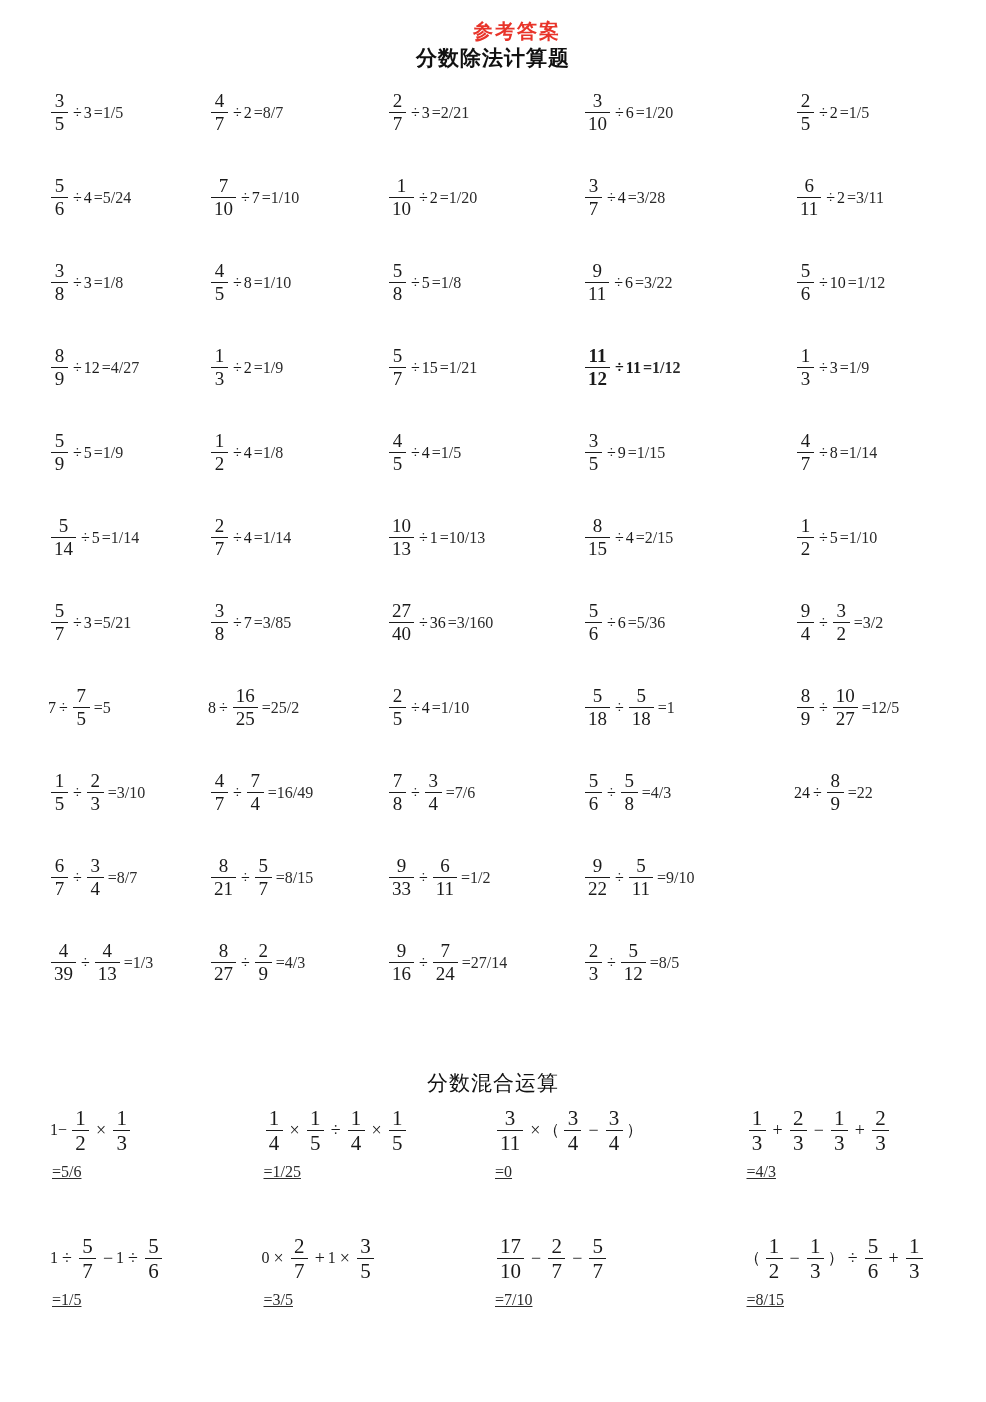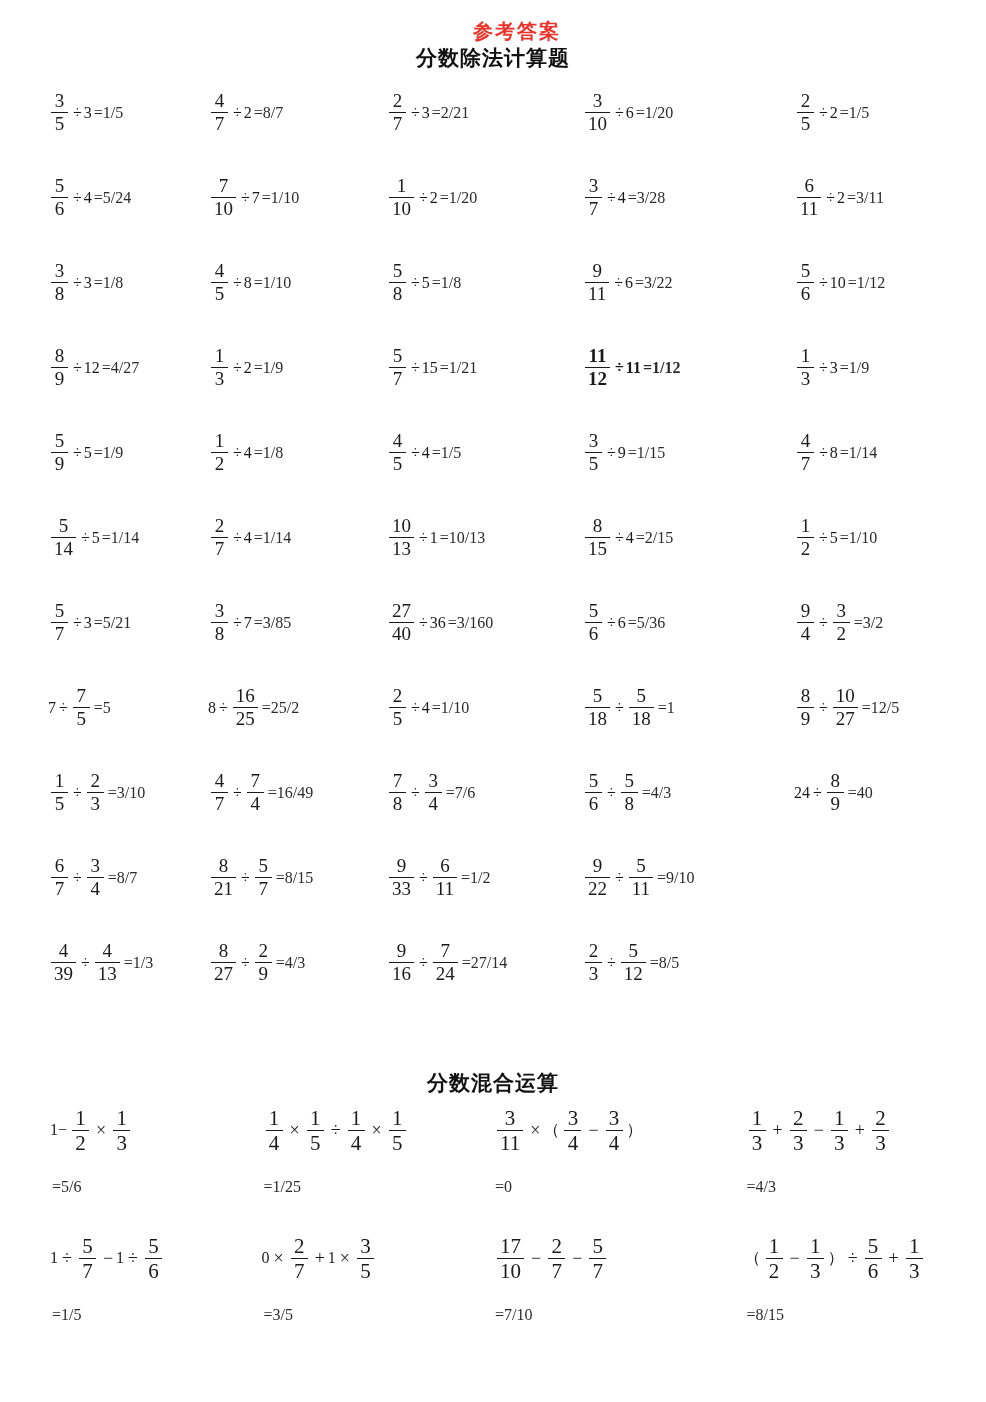--- a/index.html
+++ b/index.html
@@ -41,21 +41,21 @@
     font-weight: bold;
     font-size: 21px;
     color: #111111;
     letter-spacing: 1px;
     margin-top: 4px;
     line-height: 1.1;
   }
   .title-sec2 {
     text-align: center;
     font-family: "Liberation Serif", "DejaVu Serif", serif;
-    font-weight: bold;
+    font-weight: normal;
     font-size: 21px;
     color: #111111;
     letter-spacing: 1px;
     line-height: 1.1;
   }
 
   
   .div-section {
     margin-top: 22px;
   }
@@ -153,22 +153,23 @@
     align-items: center;
     font-size: 18px;
     height: 58px;
   }
   .mexpr .frac { font-size: 21px; margin: 0 4px; }
   .mexpr .op { font-size: 18px; margin: 0 3px; }
   .mexpr .lead { font-size: 16px; }
   .mres {
     font-size: 16px;
     color: #2b2b2b;
-    margin-top: 19px;
+    margin-top: 4px;
     padding-left: 2px;
+    text-decoration: underline;
   }
   .spacer-lg { height: 46px; }
 </style>
 </head>
 <body>
 
 <div class="page">
 
   <div class="title-main">参考答案</div>
 
@@ -750,21 +751,21 @@
         </div>
         <div class="cell c4">
           <span class="expr">
             <span class="lead">24</span>
             <span class="op">÷</span>
             <span class="frac">
               <span class="num">8</span>
               <span class="bar"></span>
               <span class="den">9</span>
             </span>
-            <span class="tail">=40</span>
+            <span class="tail">=22</span>
           </span>
         </div>
       </div>
       <div class="row">
         <div class="cell c0">
           <span class="expr">
             <span class="frac">
               <span class="num">6</span>
               <span class="bar"></span>
               <span class="den">7</span>

